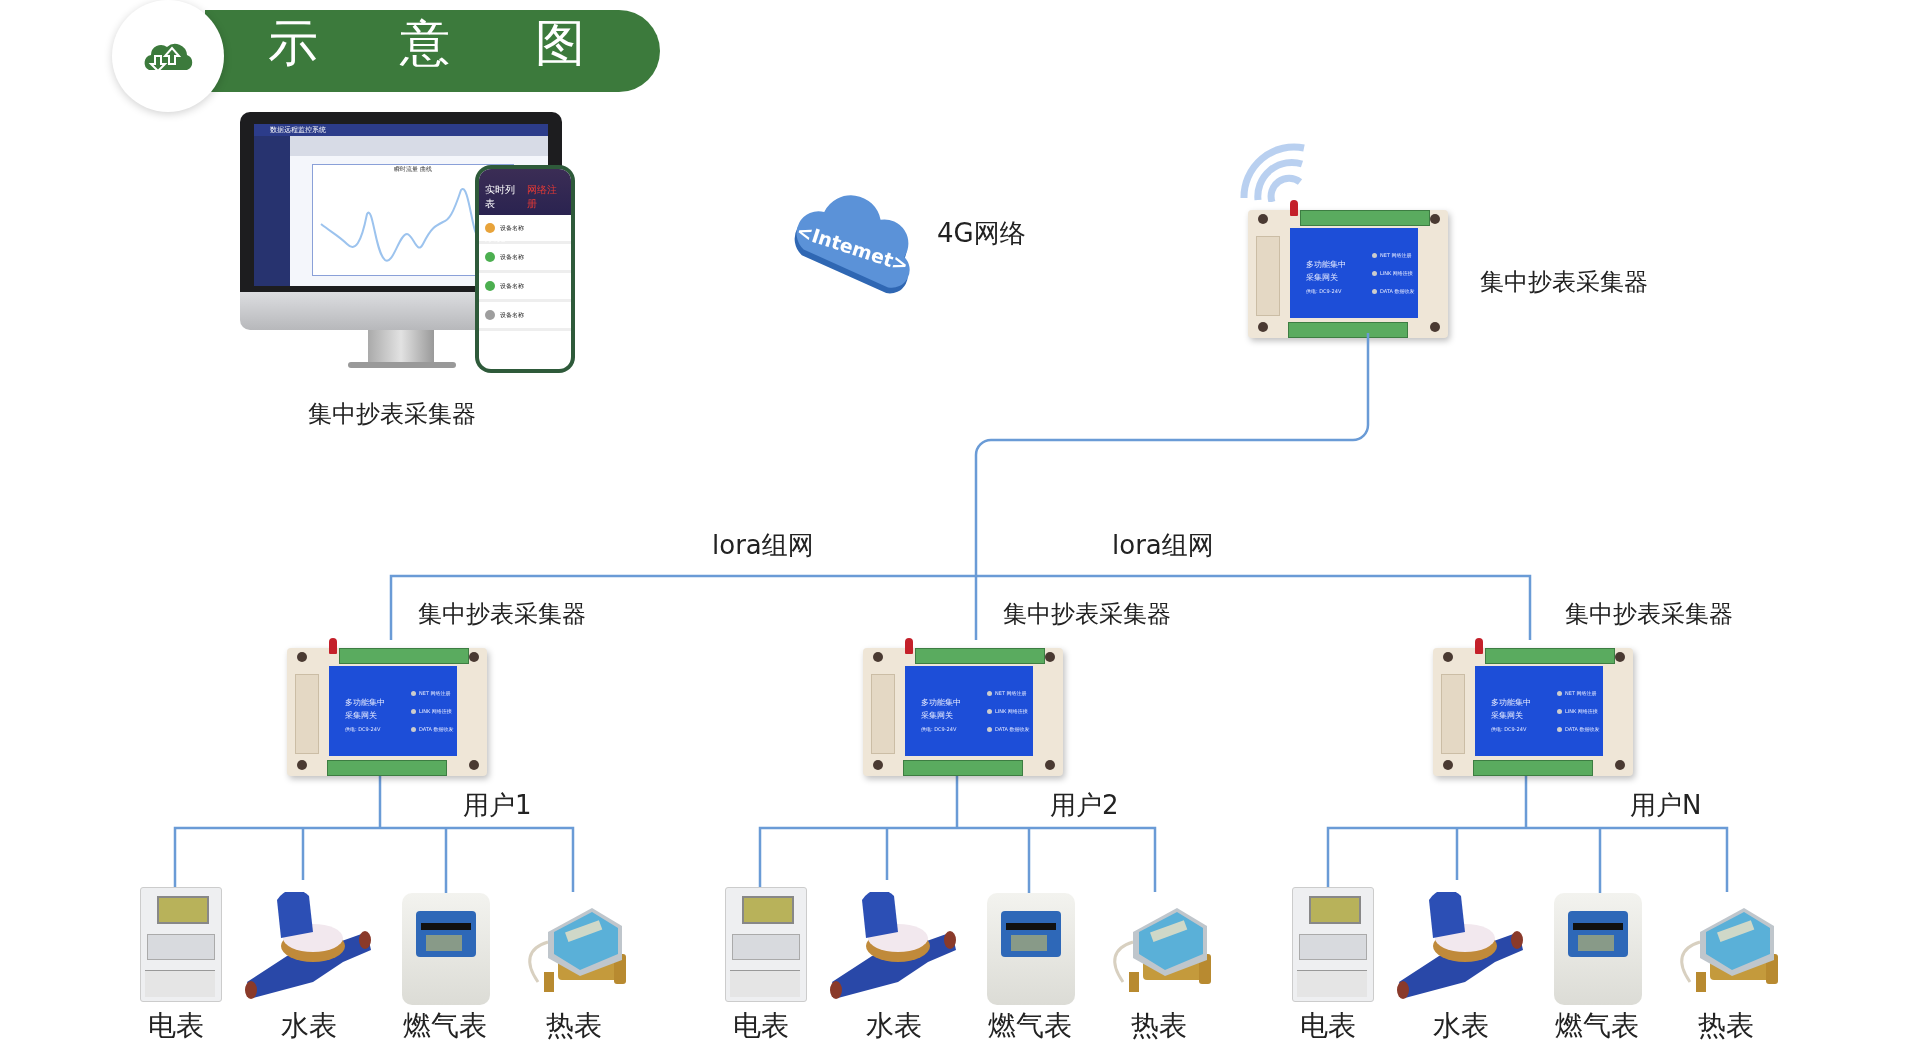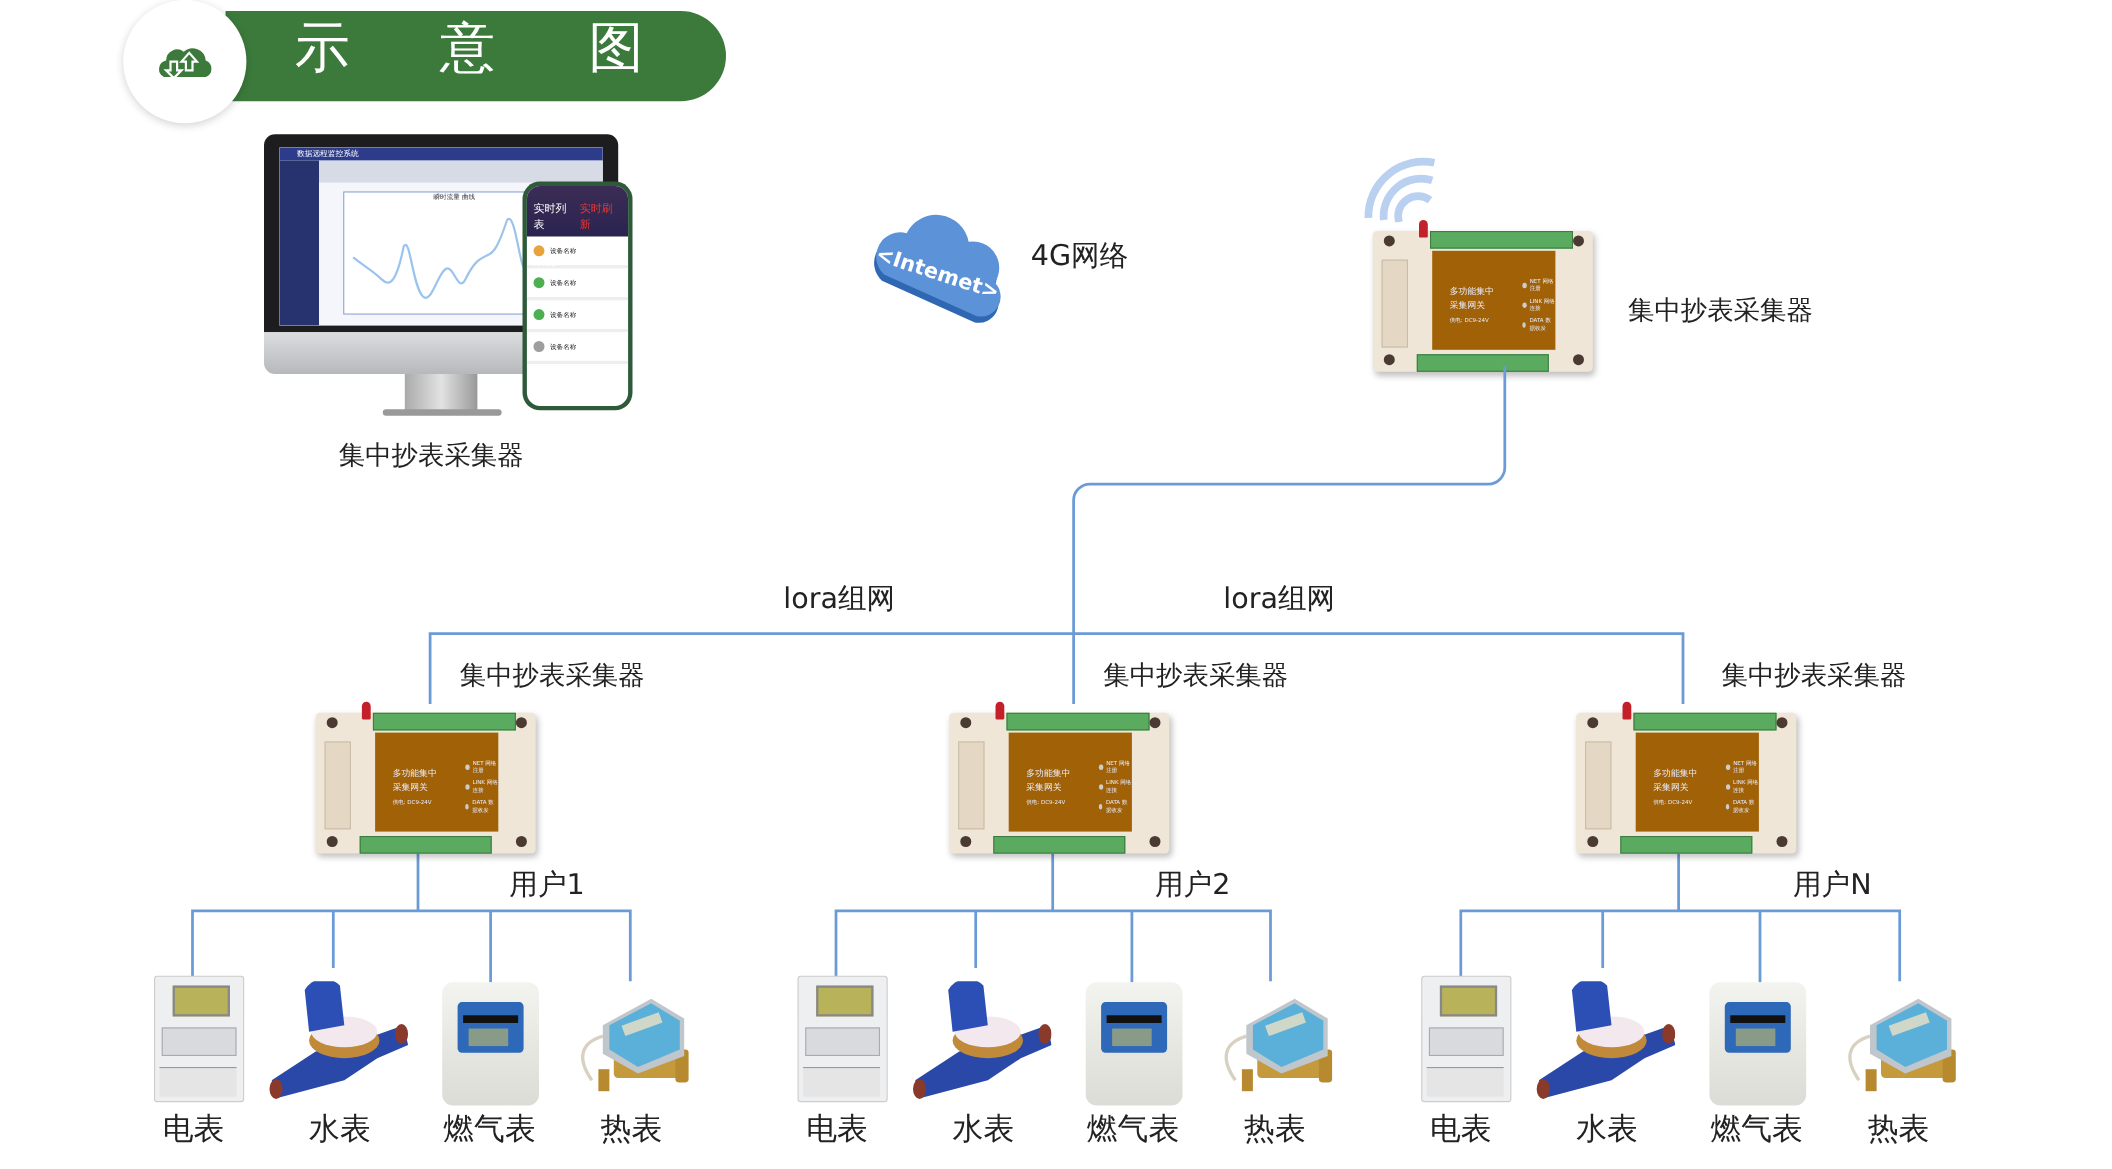--- a/index.html
+++ b/index.html
@@ -5,21 +5,21 @@
   html,body{margin:0;padding:0;background:#fff;}
   body{width:1920px;height:1063px;position:relative;overflow:hidden;font-family:"DejaVu Sans","Liberation Sans",sans-serif;color:#222;}
   .abs{position:absolute;}
   
   .banner{left:205px;top:10px;width:455px;height:82px;background:#3c7a3c;border-radius:0 41px 41px 0;}
   .banner-circle{left:112px;top:0;width:112px;height:112px;border-radius:50%;background:#fff;box-shadow:0 2px 8px rgba(0,0,0,0.18);display:flex;align-items:center;justify-content:center;}
   .banner-char{top:18px;font-size:50px;color:#fff;font-family:"DejaVu Serif","Liberation Serif",serif;line-height:1;}
   .label{font-size:24px;line-height:1;white-space:nowrap;color:#222;}
   .small-label{font-size:26px;}
   
-  .monitor{left:240px;top:122px;width:322px;height:218px;}
+  .monitor{left:240px;top:112px;width:322px;height:218px;}
   .mon-body{position:absolute;left:0;top:0;width:322px;height:180px;background:#1d1d1f;border-radius:10px 10px 0 0;}
   .mon-screen{position:absolute;left:14px;top:12px;width:294px;height:162px;background:#f4f6fb;overflow:hidden;}
   .mon-chin{position:absolute;left:0;top:180px;width:322px;height:38px;background:linear-gradient(#dcdde0,#b7b8bb);border-radius:0 0 10px 10px;}
   .mon-neck{position:absolute;left:128px;top:218px;width:66px;height:34px;background:linear-gradient(90deg,#aaa,#e2e2e2,#999);}
   .mon-foot{position:absolute;left:108px;top:250px;width:108px;height:6px;background:#999;border-radius:3px;}
   .scr-top{position:absolute;left:0;top:0;width:100%;height:12px;background:#2c3c8a;color:#fff;font-size:7px;line-height:12px;padding-left:16px;box-sizing:border-box;}
   .scr-side{position:absolute;left:0;top:12px;width:36px;height:150px;background:#27336f;}
   .scr-tool{position:absolute;left:36px;top:12px;right:0;height:20px;background:#d7dbe6;}
   .scr-chart{position:absolute;left:58px;top:40px;width:200px;height:110px;background:#fff;border:1px solid #8aa0d8;}
   
@@ -27,21 +27,21 @@
   .phone-screen{width:100%;height:100%;background:#fff;border-radius:12px;overflow:hidden;position:relative;}
   .ph-head{height:46px;background:linear-gradient(#3b2d55,#2a2350);color:#fff;font-size:10px;padding:14px 6px 0;box-sizing:border-box;}
   .ph-row{height:26px;border-bottom:3px solid #eee;display:flex;align-items:center;padding:0 6px;gap:5px;font-size:6px;}
   .ph-dot{width:10px;height:10px;border-radius:50%;}
   
   .cloud{left:788px;top:180px;width:140px;height:128px;}
   
   .device{position:absolute;width:200px;height:138px;}
   .dev-case{position:absolute;left:0;top:10px;width:200px;height:128px;background:#efe6d7;border-radius:4px;box-shadow:2px 3px 6px rgba(0,0,0,0.25);}
   .dev-term{position:absolute;height:14px;background:#5aab5f;border:1px solid #3d7d42;}
-  .dev-panel{position:absolute;left:42px;top:28px;width:112px;height:90px;background:#a16207;color:#e8ecff;margin-left:12px;}
+  .dev-panel{position:absolute;left:42px;top:28px;width:128px;height:90px;background:#1d4ed8;color:#e8ecff;}
   .dev-antenna{position:absolute;width:8px;height:16px;background:#c4202a;border-radius:4px 4px 1px 1px;}
   .dev-screw{position:absolute;width:10px;height:10px;border-radius:50%;background:#4a3a32;}
   .dev-slot{position:absolute;left:8px;top:36px;width:22px;height:78px;background:#e4d8c4;border:1px solid #cbbda5;}
   .dev-title{position:absolute;left:16px;top:30px;font-size:8px;font-family:"DejaVu Serif",serif;line-height:13px;}
   .dev-led{position:absolute;left:82px;font-size:5px;display:flex;align-items:center;gap:3px;}
   .dev-led i{display:inline-block;width:5px;height:5px;border-radius:50%;background:#ccc;}
   .dev-power{position:absolute;left:16px;top:60px;font-size:5px;}
   
   .meter{position:absolute;}
   .e-meter{width:80px;height:113px;background:#eeeff1;border:1px solid #ccc;border-radius:3px;}
@@ -87,21 +87,21 @@
   <div class="mon-chin"></div>
   <div class="mon-neck"></div>
   <div class="mon-foot"></div>
 </div>
 
 <div class="abs phone">
   <div class="phone-screen">
     <div class="ph-head">
       <div style="display:flex;gap:4px">
         <span>实时列表</span>
-        <span style="color:#e53935">实时刷新</span>
+        <span style="color:#e53935">网络注册</span>
       </div>
       <div style="margin-top:6px">智慧能源计量管理系统</div>
     </div>
     <div class="ph-row">
       <span class="ph-dot" style="background:#e8a33a"></span>
       <span>设备名称</span>
     </div>
     <div class="ph-row">
       <span class="ph-dot" style="background:#4caf50"></span>
       <span>设备名称</span>

